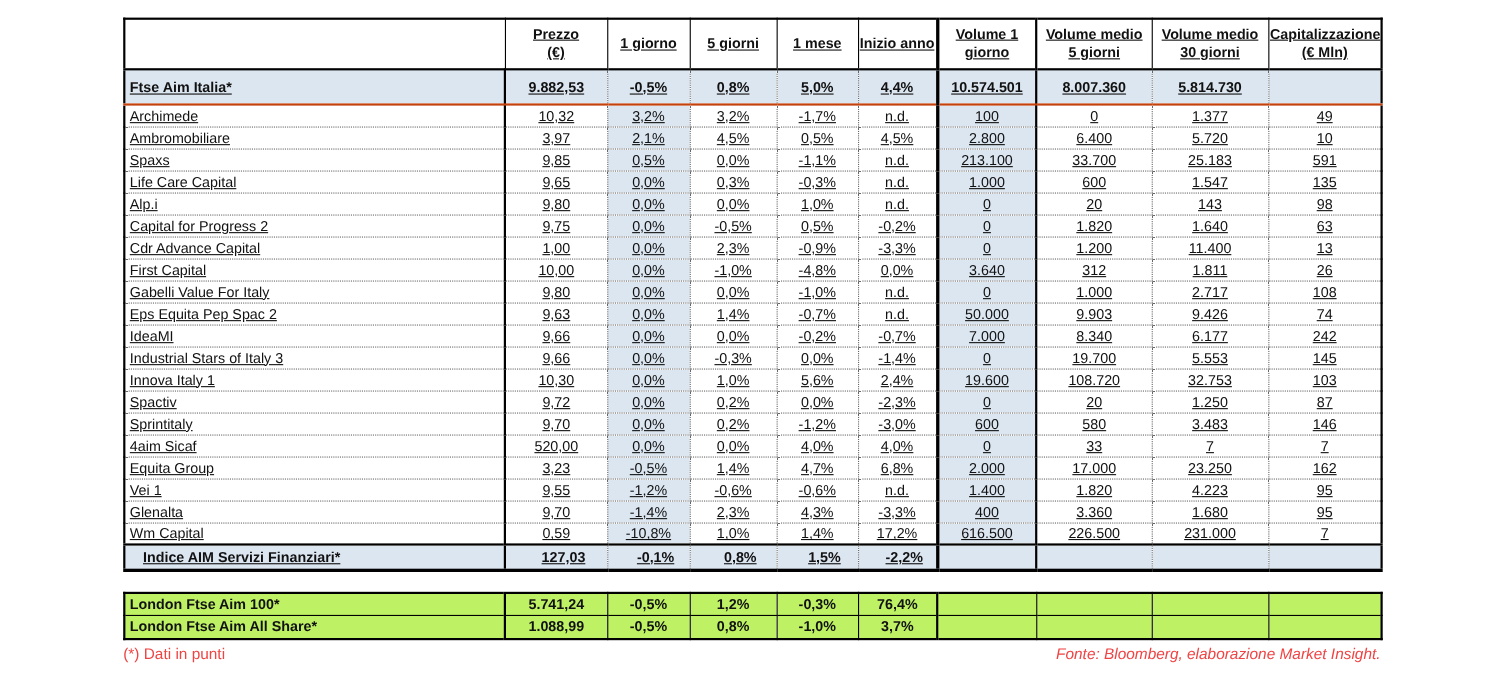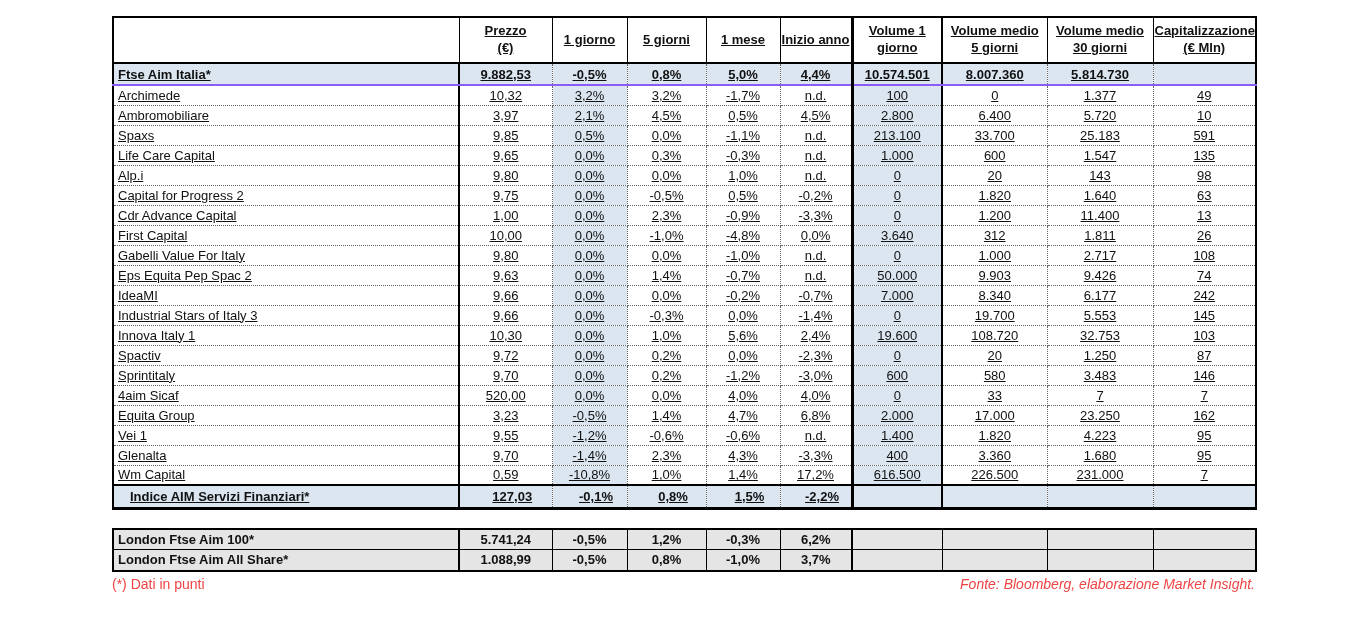--- a/index.html
+++ b/index.html
@@ -65,28 +65,28 @@
     padding-left: 4px;
     border-right: 2px solid #000;
   }
   th.vol1, td.vol1 { border-left: 3px solid #000; border-right: 2px solid #000; }
   td.hl { background: #dce6f1; }
 
   tr.index-row td {
     font-weight: bold;
     background: #dce6f1;
     border-top: 2px solid #000;
-    border-bottom: 2px solid #8b5cf6;
-    height: 22px;
+    border-bottom: 2px solid #c2410c;
+    height: 32px;
   }
   tr.index-row-bottom td { border-bottom: 3px solid #000; height: 23px; padding-left: 16px; }
 
   table.london td {
     font-weight: bold;
-    background: #e5e5e5;
+    background: #bef264;
     border: 1.5px solid #000;
     height: 21px;
   }
   table.london td.name { border-right: 2.5px solid #000; }
   table.london td.vol1 { border-left: 2.5px solid #000; }
 
   .footnotes {
     width: 1143px;
     margin-left: 112px;
     margin-top: 4px;
@@ -417,21 +417,21 @@
         <col class="c-vol30">
         <col class="c-cap">
     </colgroup>
     <tbody>
         <tr class="london-row">
           <td class="name">London Ftse Aim 100*</td>
           <td class="">5.741,24</td>
           <td class="">-0,5%</td>
           <td class="">1,2%</td>
           <td class="">-0,3%</td>
-          <td class="">6,2%</td>
+          <td class="">76,4%</td>
           <td class="vol1"></td>
           <td class=""></td>
           <td class=""></td>
           <td class=""></td>
         </tr>
         <tr class="london-row">
           <td class="name">London Ftse Aim All Share*</td>
           <td class="">1.088,99</td>
           <td class="">-0,5%</td>
           <td class="">0,8%</td>

